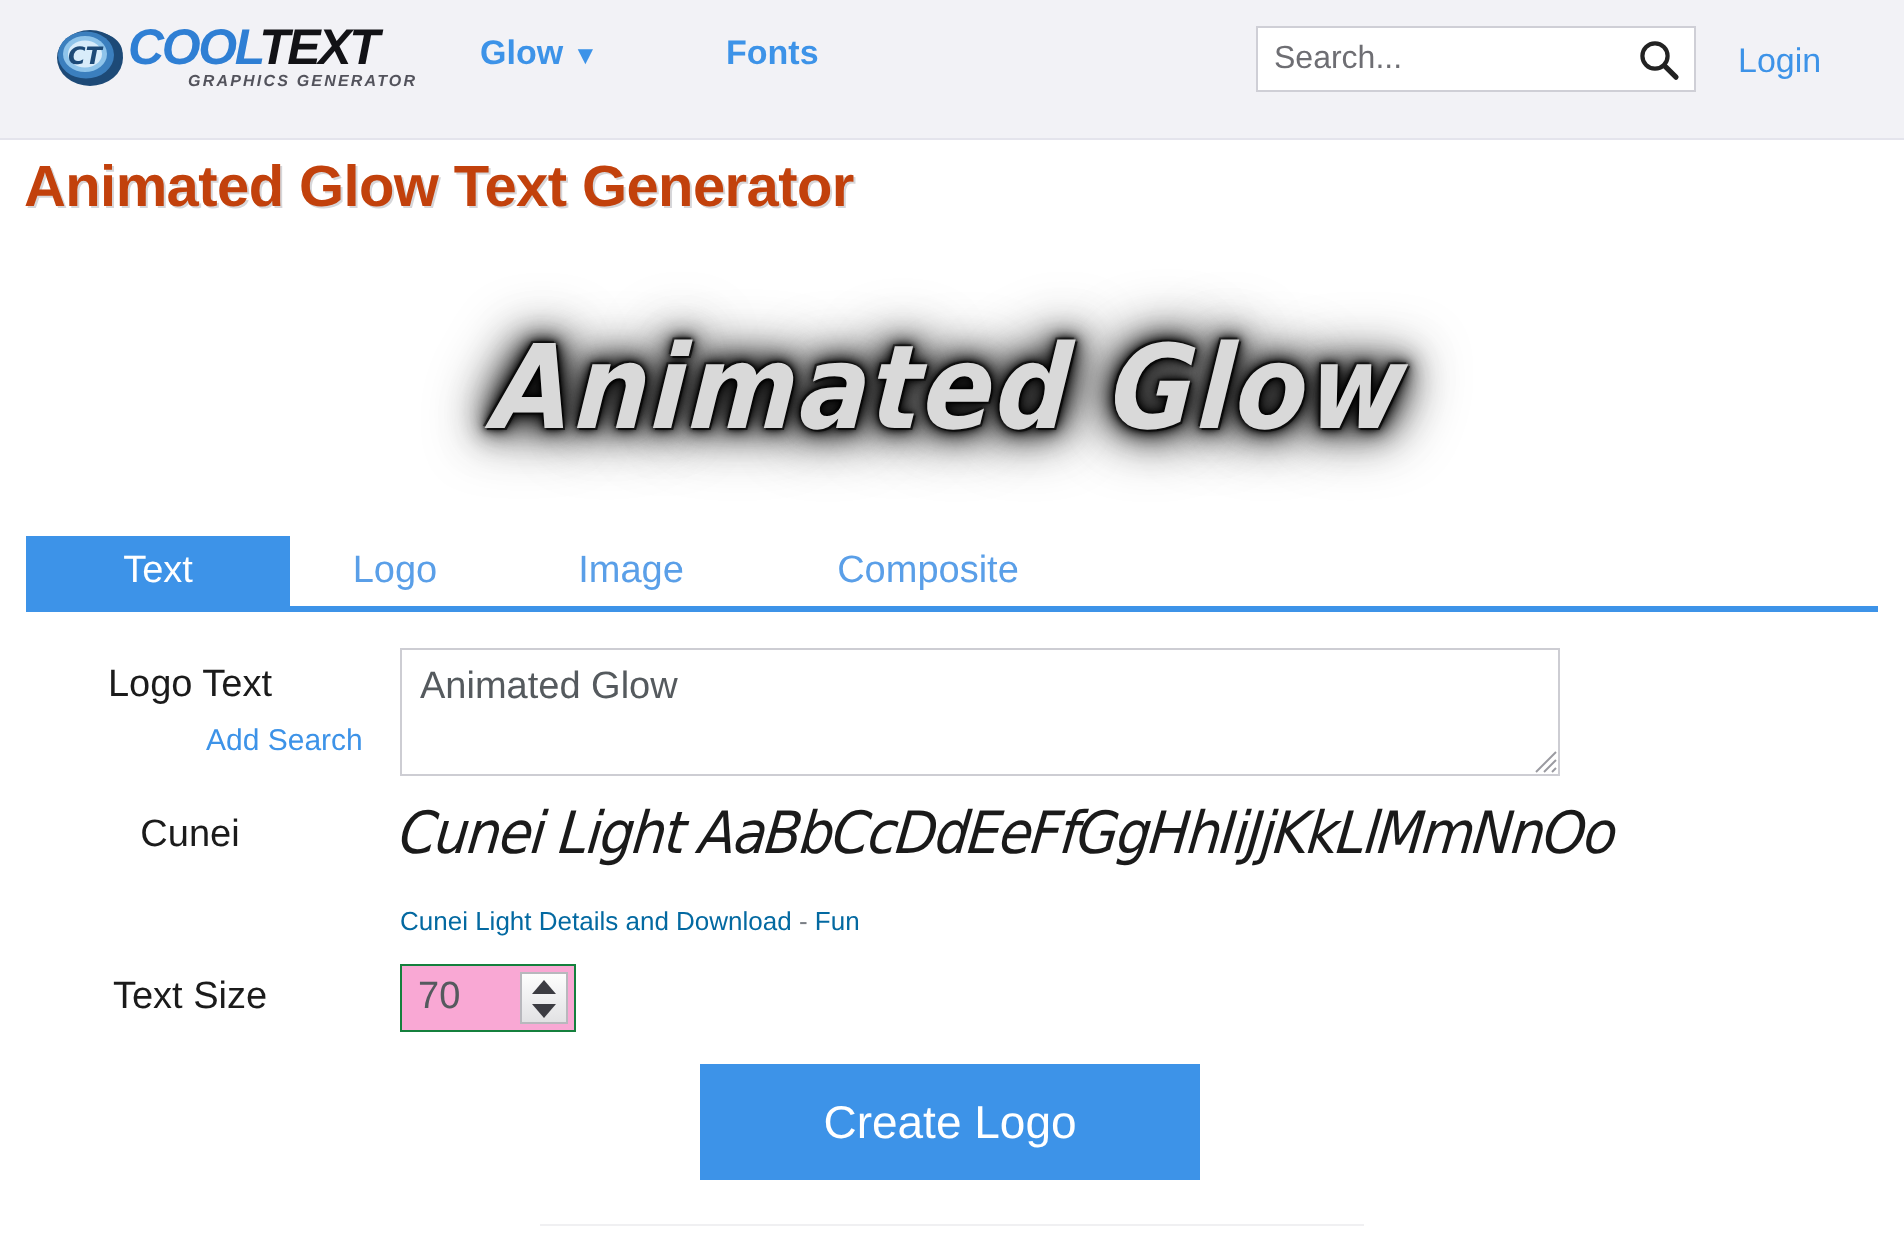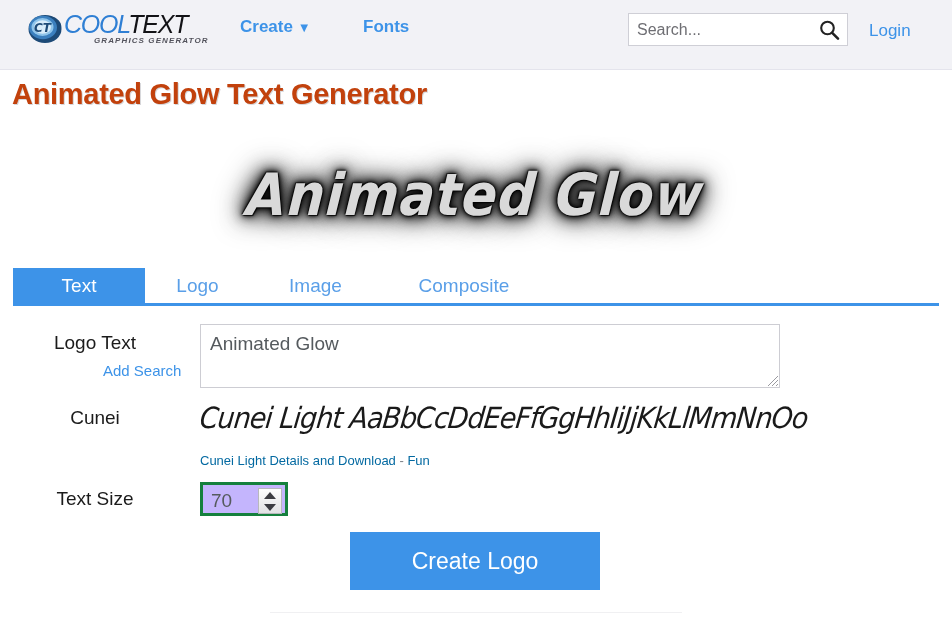--- a/index.html
+++ b/index.html
@@ -22,21 +22,21 @@
     position: absolute; left: 28px; top: 8px;
     width: 186px; height: 42px;
     display: block; text-decoration: none;
   }
   #logo-mark {
     position: absolute; left: 0; top: 4px;
     width: 36px; height: 33px;
   }
   #logo-wordmark {
     position: absolute; left: 36px; top: 3px;
-    font-size: 25px; font-weight: normal; font-style: italic;
+    font-size: 25px; font-weight: bold; font-style: italic;
     letter-spacing: -1.2px; line-height: 26px;
     white-space: nowrap;
   }
   .wm-cool { color: #2f7fd4; }
   .wm-text { color: #121216; }
   #logo-tagline {
     position: absolute; left: 66px; top: 28px;
     font-size: 8px; font-weight: bold; font-style: italic;
     color: #53535c; letter-spacing: 1.1px;
     white-space: nowrap;
@@ -181,21 +181,21 @@
     position: absolute; left: 200px; top: 143px;
     font-size: 13px; color: #7a7f85; white-space: nowrap;
   }
   #font-links a { color: #0369a1; text-decoration: none; margin-top: 32px; }
 
   
   #label-text-size { left: 0px; top: 178px; width: 190px; }
   #text-size-wrap {
     position: absolute; left: 200px; top: 172px;
     width: 88px; height: 34px;
-    border: 3px solid #15803d; background: #c4b5fd;
+    border: 1px solid #15803d; background: #f9a8d4;
   }
   #text-size-input {
     position: absolute; left: 0; top: 0;
     width: 56px; height: 32px;
     border: 0; outline: none; background: transparent;
     padding: 0 8px;
     font-family: "Liberation Sans", sans-serif;
     font-size: 19px; color: #555a5e;
   }
   #text-size-spinner {
@@ -245,21 +245,21 @@
       <ellipse cx="14.5" cy="15" rx="8.5" ry="6.8" fill="#d8ecfa"></ellipse>
       <text x="14.5" y="20" font-family="DejaVu Sans, sans-serif" font-size="12" font-weight="bold" font-style="italic" fill="#1d4a77" text-anchor="middle">CT</text>
       <path d="M21 4 C33 6 36 14 31 22 C35 12 30 7 21 4 Z" fill="#1d4a77"></path>
     </svg>
     <div id="logo-wordmark">
       <span class="wm-cool">COOL</span><span class="wm-text">TEXT</span>
     </div>
     <div id="logo-tagline">GRAPHICS GENERATOR</div>
   </a>
 
-  <a id="nav-logos" class="nav-link" href="#"><span>Create</span> <span class="caret">▼</span></a>
+  <a id="nav-logos" class="nav-link" href="#"><span>Glow</span> <span class="caret">▼</span></a>
 
   <a id="nav-fonts" class="nav-link" href="#"><span>Fonts</span></a>
 
   <div id="search-box">
     <input id="search-input" type="text" placeholder="Search..." style="">
     <button id="search-submit">
       <svg width="24" height="24" viewBox="0 0 24 24">
         <circle cx="10.5" cy="10" r="6.3" fill="none" stroke="#222" stroke-width="2.1"></circle>
         <line x1="15.2" y1="14.8" x2="21" y2="20.6" stroke="#222" stroke-width="2.6" stroke-linecap="round"></line>
       </svg>

